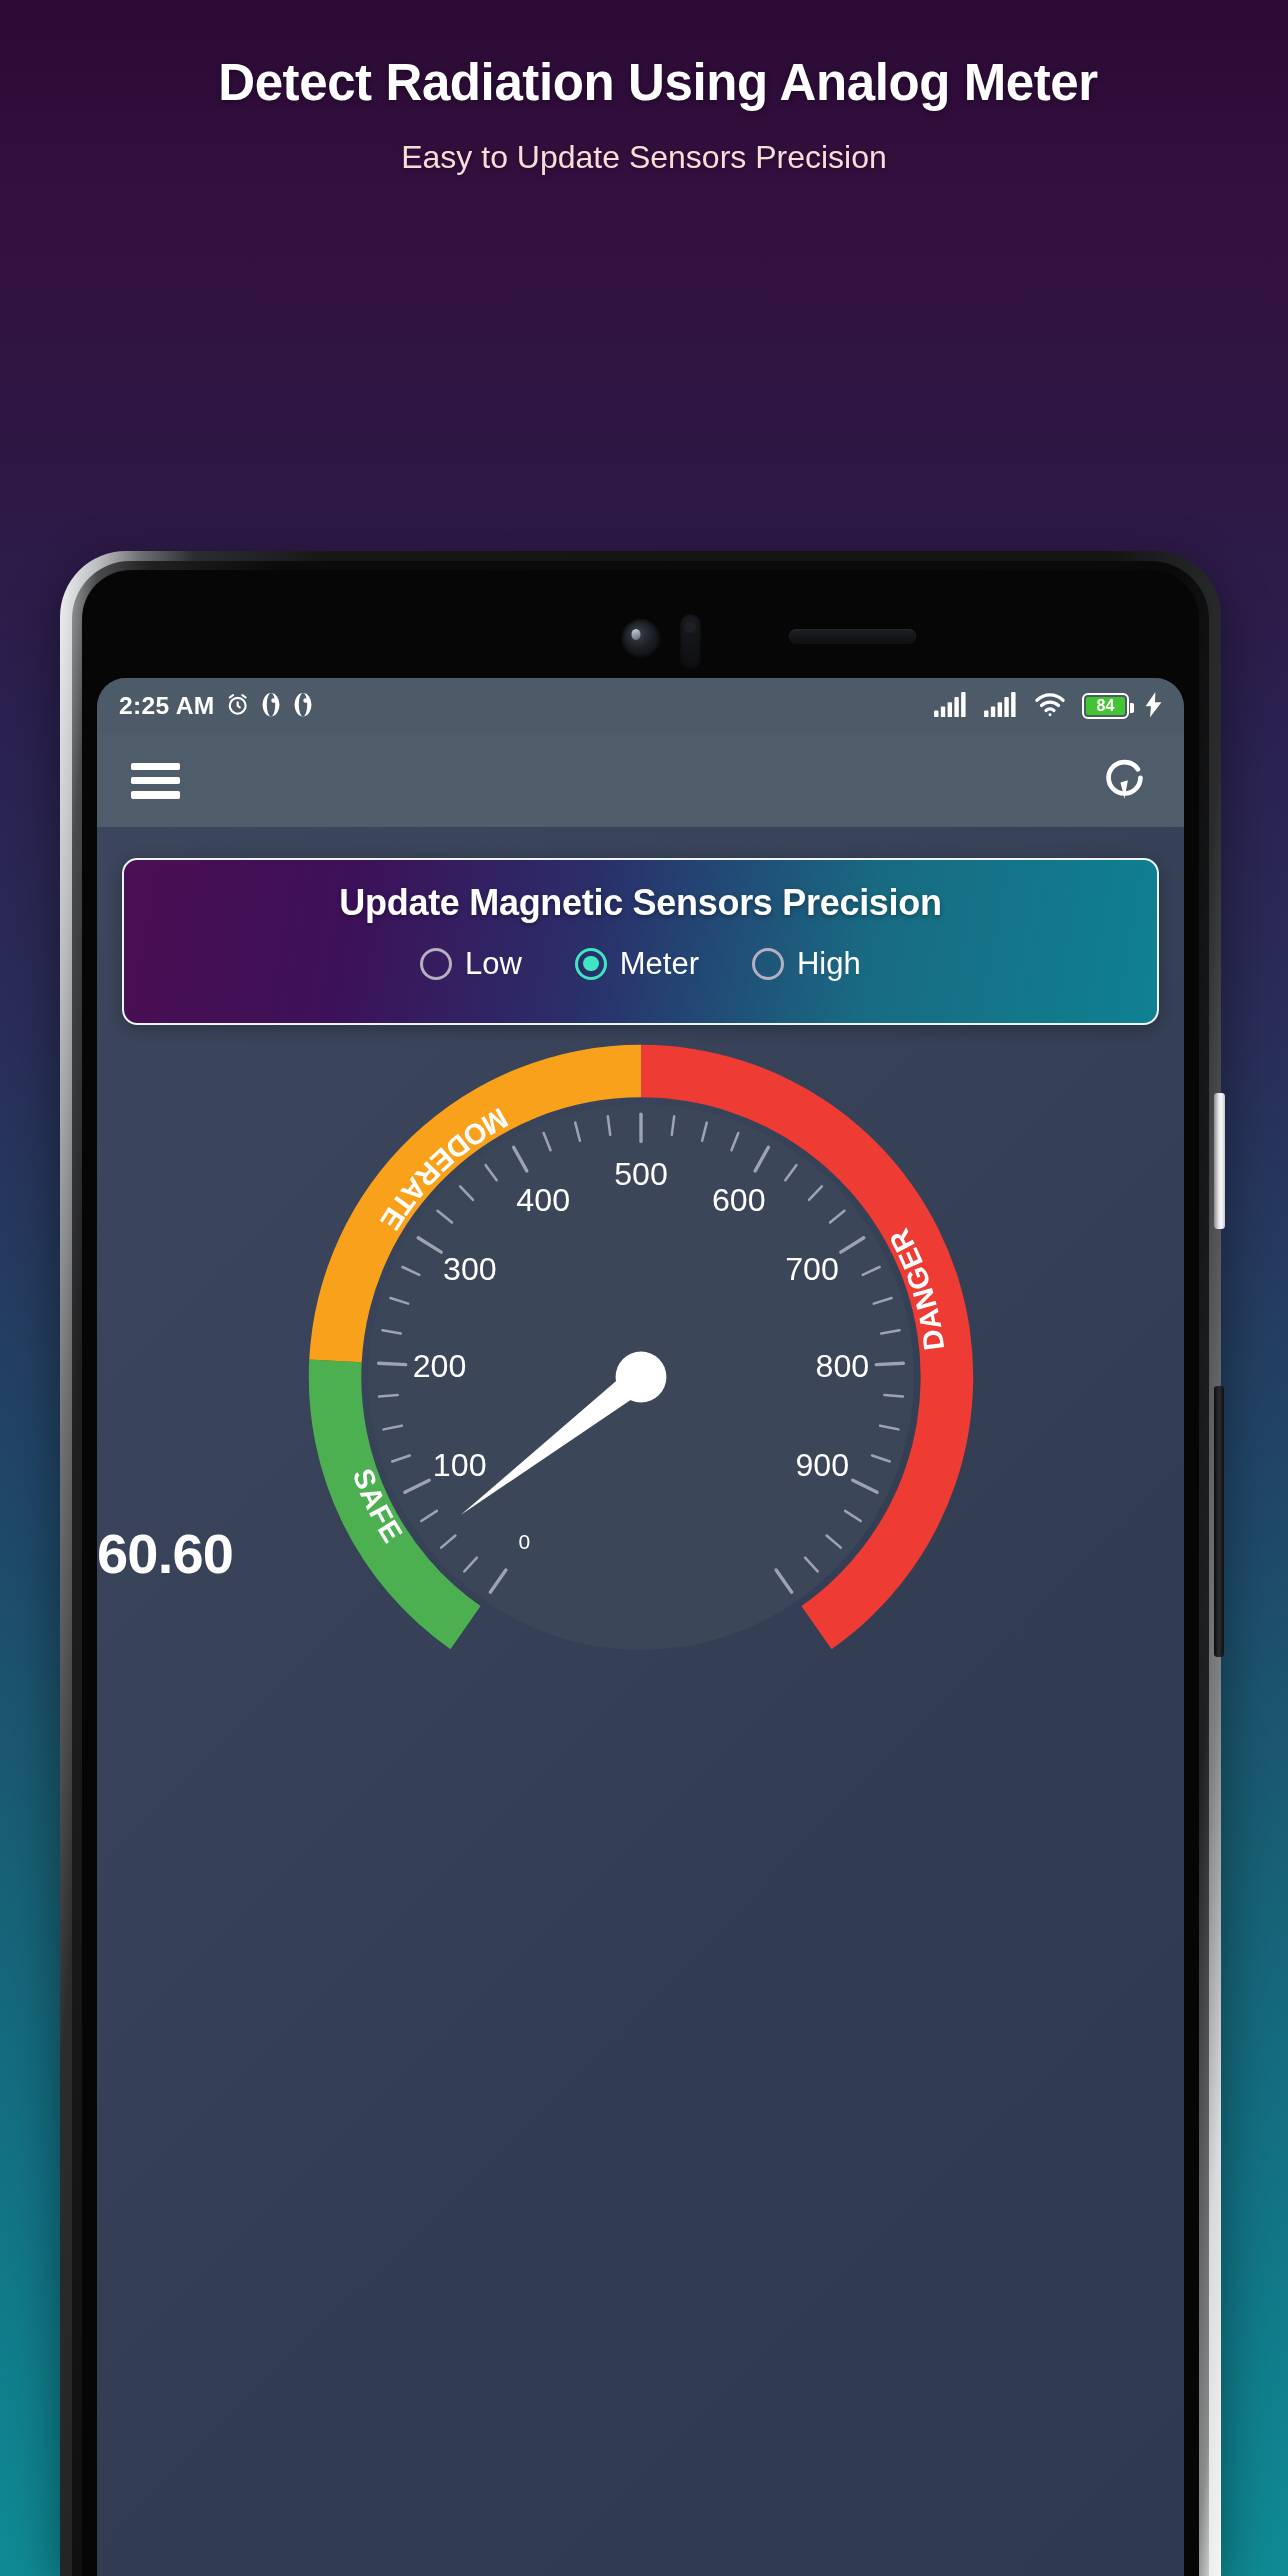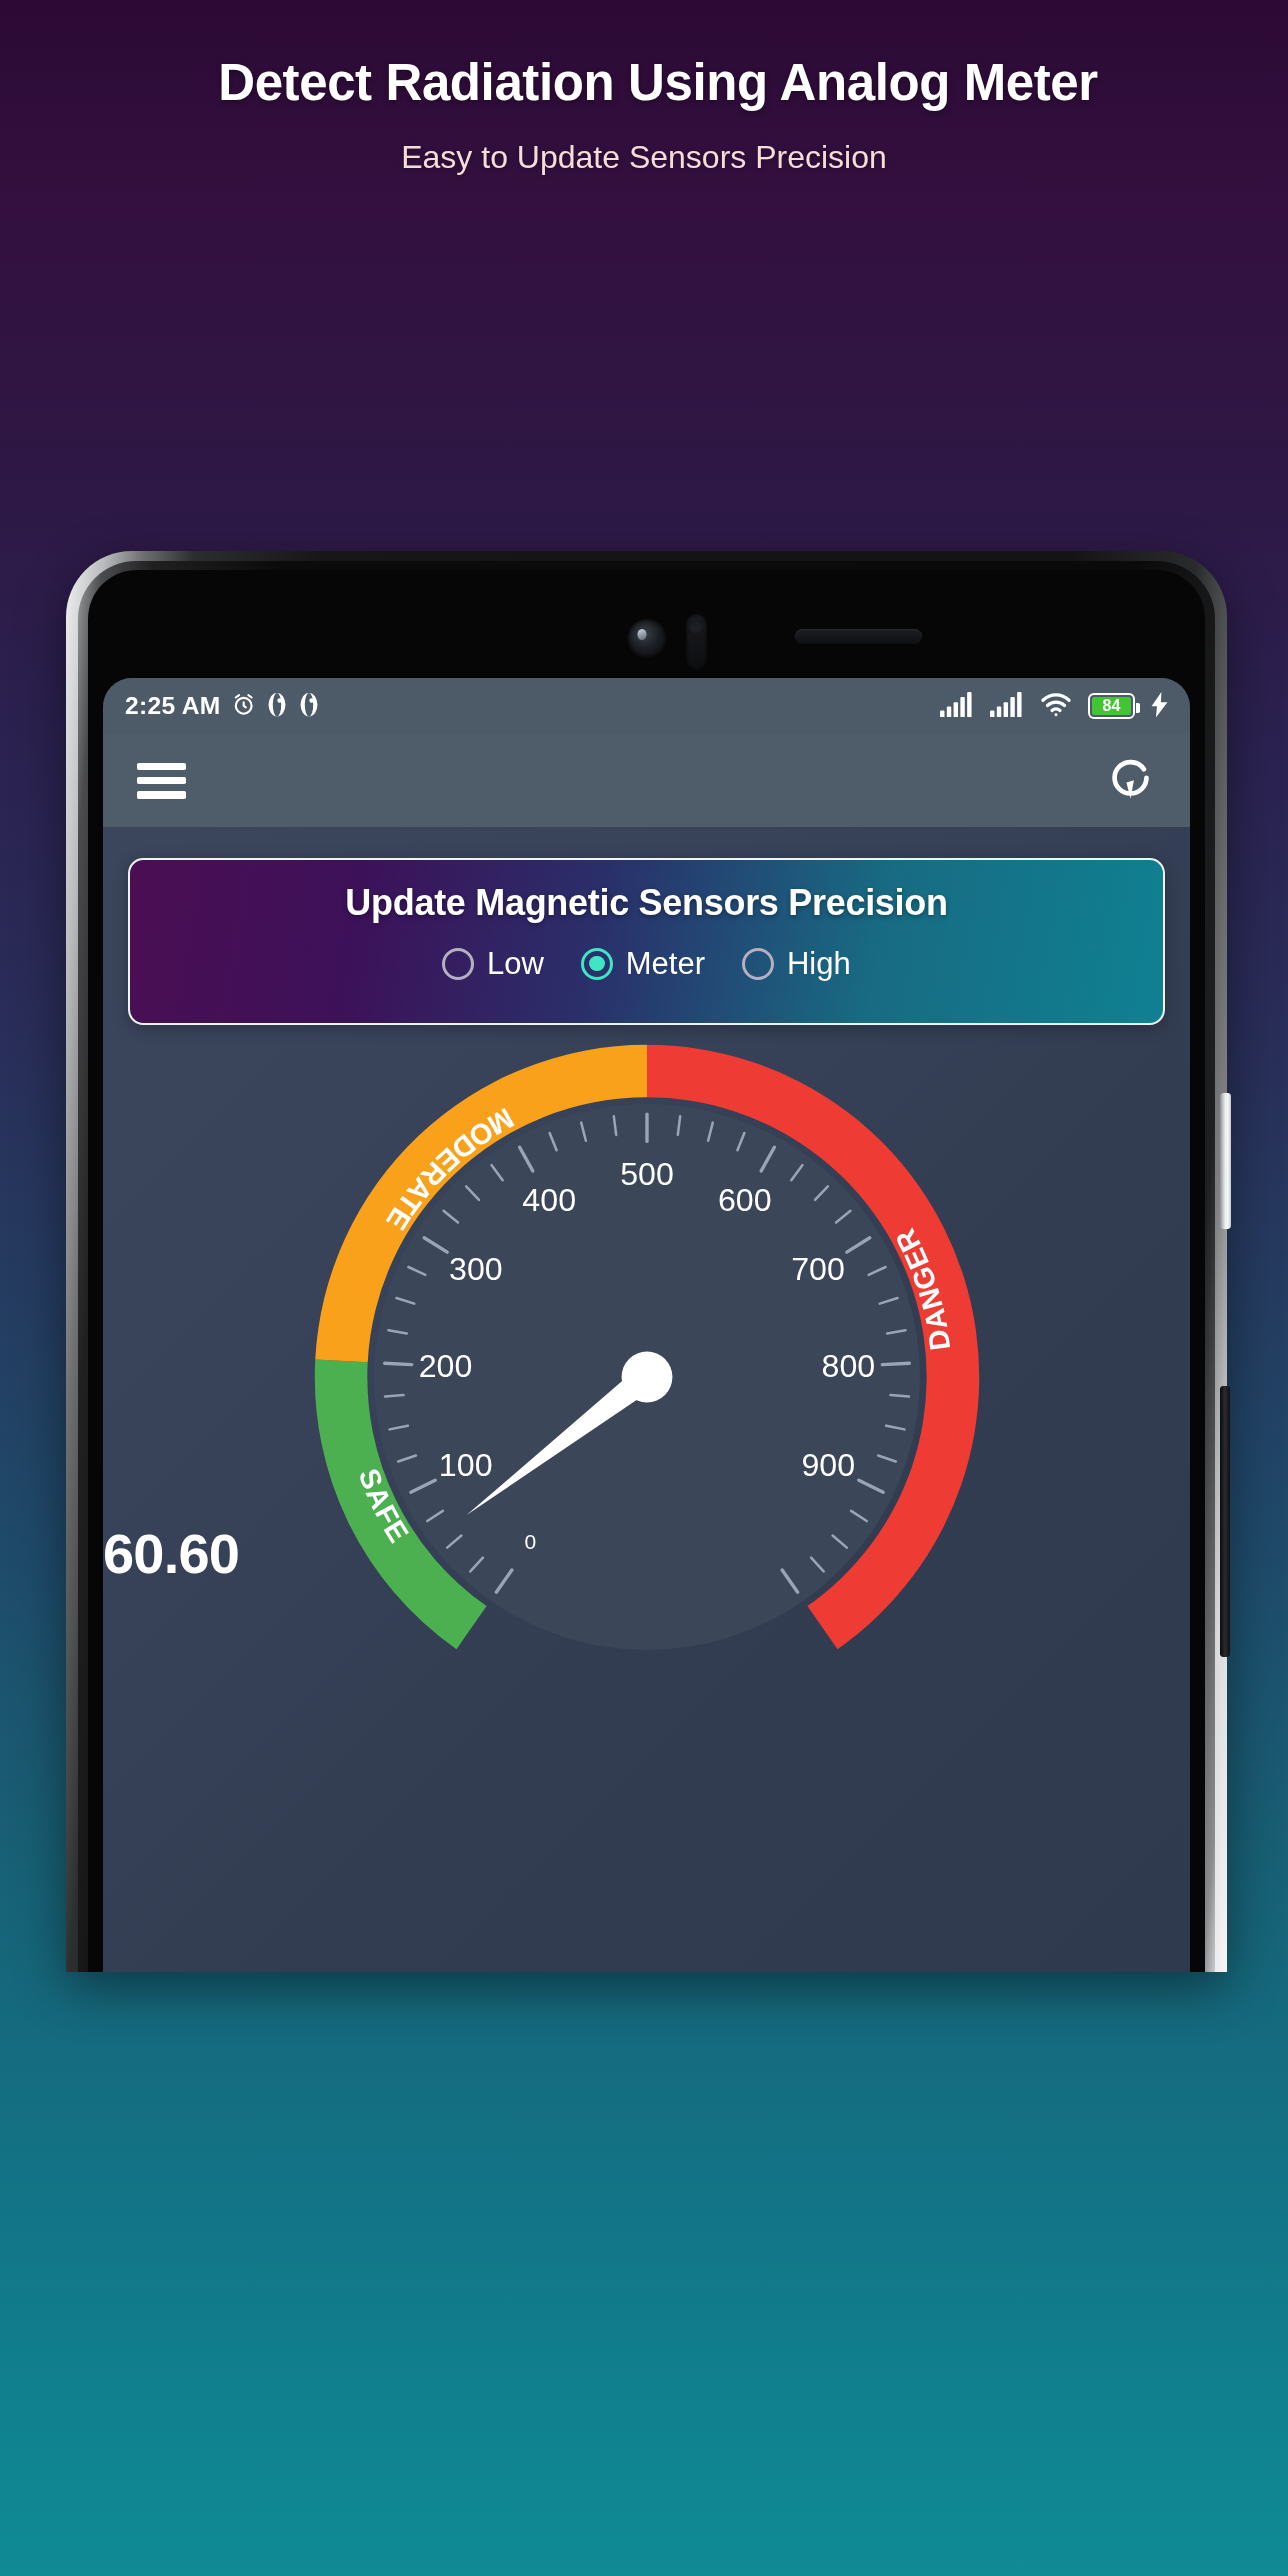--- a/index.html
+++ b/index.html
@@ -19,21 +19,21 @@
     letter-spacing:-0.4px; padding:53px 76px 0 104px;
     text-shadow:0 1.7px 6px rgba(0,0,0,.33);
   }
   .promo .sub{
     margin-top:25.4px; font-size:32px; color:#f6ddd8; font-weight:normal;
     text-shadow:0 0.8px 4.2px rgba(0,0,0,.3);
   }
 
   
   .phone{
-    position:absolute; left:66px; top:551px; width:1161px; height:1421px;
+    position:absolute; left:60px; top:551px; width:1161px; height:2025px;
   }
   .phone-outer{
     position:absolute; inset:0;
     border-radius:66px 66px 0 0;
     background:linear-gradient(95deg,#f2f2f2 0%,#b9bbbd 3%,#6e7072 6%,#2c2d2f 10%,
       #171718 20%,#141415 50%,#141415 78%,#2a2b2d 88%,#7e8082 94%,#d9dadb 97%,#f5f5f5 100%);
     box-shadow:0 15.3px 51px rgba(0,0,0,.45);
   }
   .phone-mid{
     position:absolute; left:12px; top:10.2px; right:12px; bottom:0;
@@ -130,21 +130,21 @@
   .card{
     margin:30.5px 25.4px 0 25.4px; border:2.5px solid #eef3f5; border-radius:15.3px;
     background:linear-gradient(100deg,#4b0e53 0%, #3d1159 22%, #2a2f6a 45%, #186b83 72%, #0f8192 100%);
     padding:22px 0 41px 0; text-align:center;
     box-shadow:0 3.4px 15.3px rgba(0,0,0,.25);
   }
   .card h2{
     font-size:36px; font-weight:bold; color:#ffffff; letter-spacing:-0.3px;
     text-shadow:0 1.7px 5.1px rgba(0,0,0,.35);
   }
-  .radios{ margin-top:22px; display:flex; align-items:center; justify-content:center; gap:0; }
+  .radios{ margin-top:22px; display:flex; align-items:center; justify-content:center; gap:16px; }
   .radio{ display:flex; align-items:center; gap:12.7px; padding:0 18.6px; cursor:pointer; }
   .dot{
     width:32px; height:32px; border-radius:50%;
     border:3.4px solid #b5b0bf; display:flex; align-items:center; justify-content:center;
   }
   .dot.on{ border-color:#3fe6c4; }
   .dot.on:after{ content:""; width:15.3px; height:15.3px; border-radius:50%; background:#3fe6c4; }
   .radio .lbl{ font-size:31px; color:#ffffff; }
 
   

